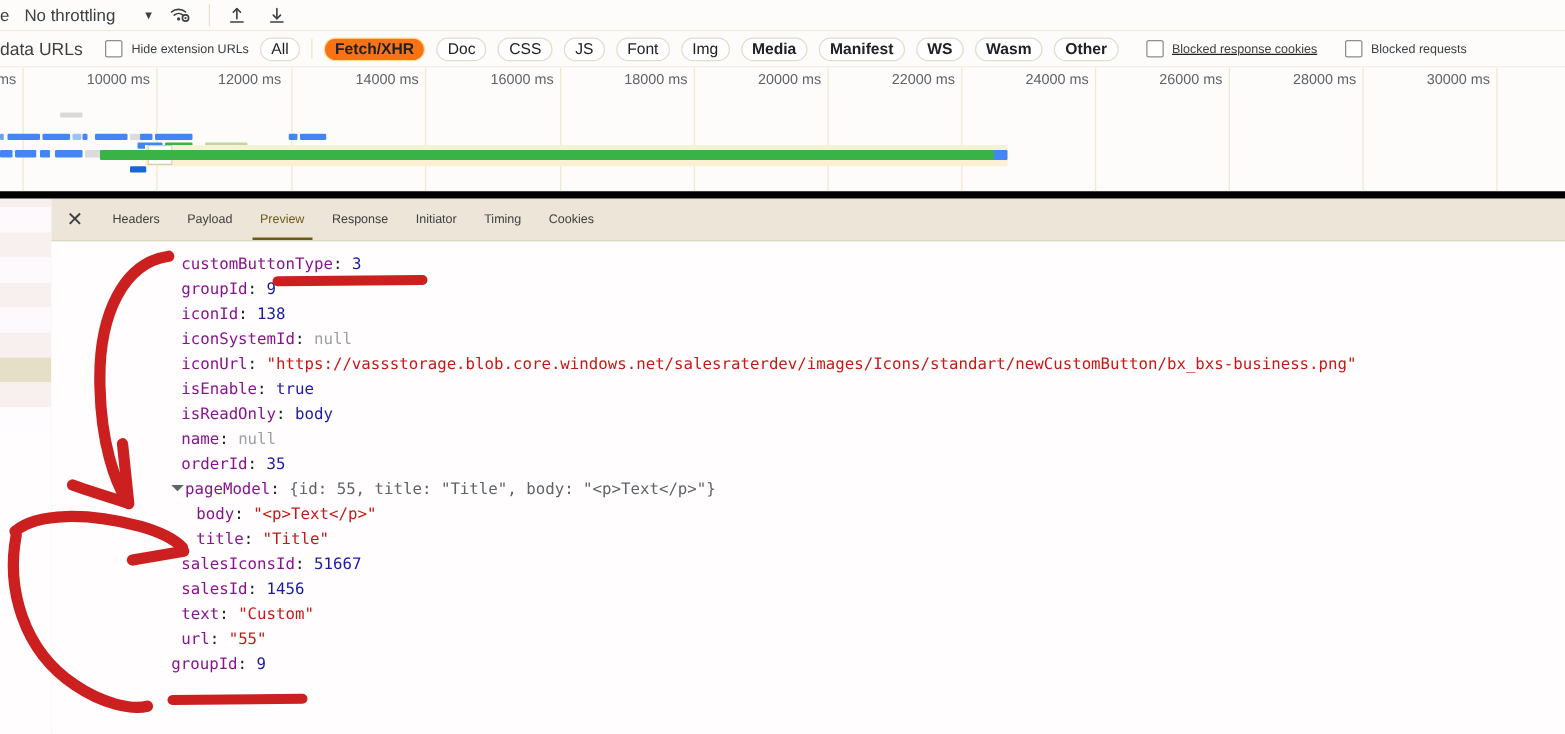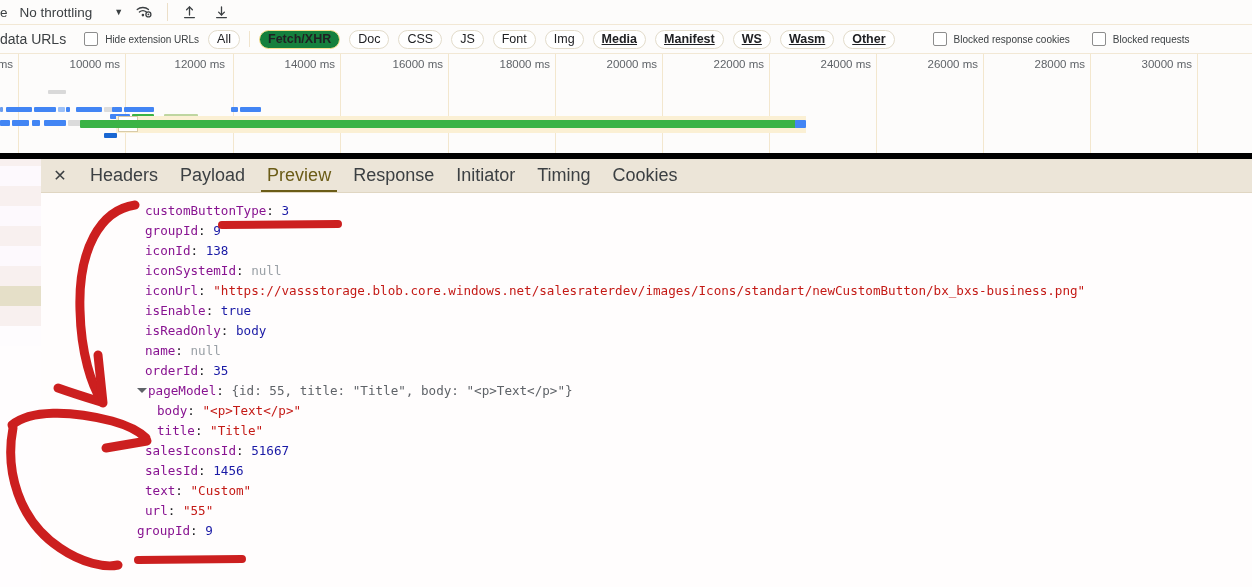--- a/index.html
+++ b/index.html
@@ -103,25 +103,25 @@
     padding: 0 8px;
     margin-left: 9px;
     border: 1px solid #e3dccb;
     border-radius: 10px;
     font-size: 12.5px;
     color: #202124;
     background: #ffffff;
     box-sizing: border-box;
   }
   .pill.active {
-    background: #15803d;
+    background: #f97316;
     border-color: #fadf8e;
     font-weight: bold;
   }
-  .pill.bold { font-weight: bold; text-decoration: underline; }
+  .pill.bold { font-weight: bold; }
   .vsep {
     width: 1px;
     height: 16px;
     background: #f0e4cd;
     margin-left: 9px;
   }
 
   
   .overview {
     position: relative;
@@ -199,21 +199,21 @@
     align-items: center;
     justify-content: center;
     width: 38px;
     font-size: 16px;
     color: #3c4043;
   }
   .tab {
     display: flex;
     align-items: center;
     padding: 12px 11px;
-    font-size: 18px;
+    font-size: 10px;
     color: #3c4043;
     position: relative;
     white-space: nowrap;
   }
   .tab.selected { color: #6b5c17; }
   .tab.selected::after {
     content: "";
     position: absolute;
     left: 5px; right: 5px; bottom: 0;
     height: 2.5px;
@@ -310,21 +310,21 @@
   <span class="pill">Doc</span>
   <span class="pill">CSS</span>
   <span class="pill">JS</span>
   <span class="pill">Font</span>
   <span class="pill">Img</span>
   <span class="pill bold">Media</span>
   <span class="pill bold">Manifest</span>
   <span class="pill bold">WS</span>
   <span class="pill bold">Wasm</span>
   <span class="pill bold">Other</span>
-  <span class="chk-wrap" style="margin-left:38px;">
+  <span class="chk-wrap" style="margin-left:22px;text-decoration:underline;">
     <span class="chk-box"></span>
     <span class="chk-label">Blocked response cookies</span>
   </span>
   <span class="chk-wrap" style="margin-left:22px;">
     <span class="chk-box"></span>
     <span class="chk-label">Blocked requests</span>
   </span>
 </div>
 
 <div class="overview">

